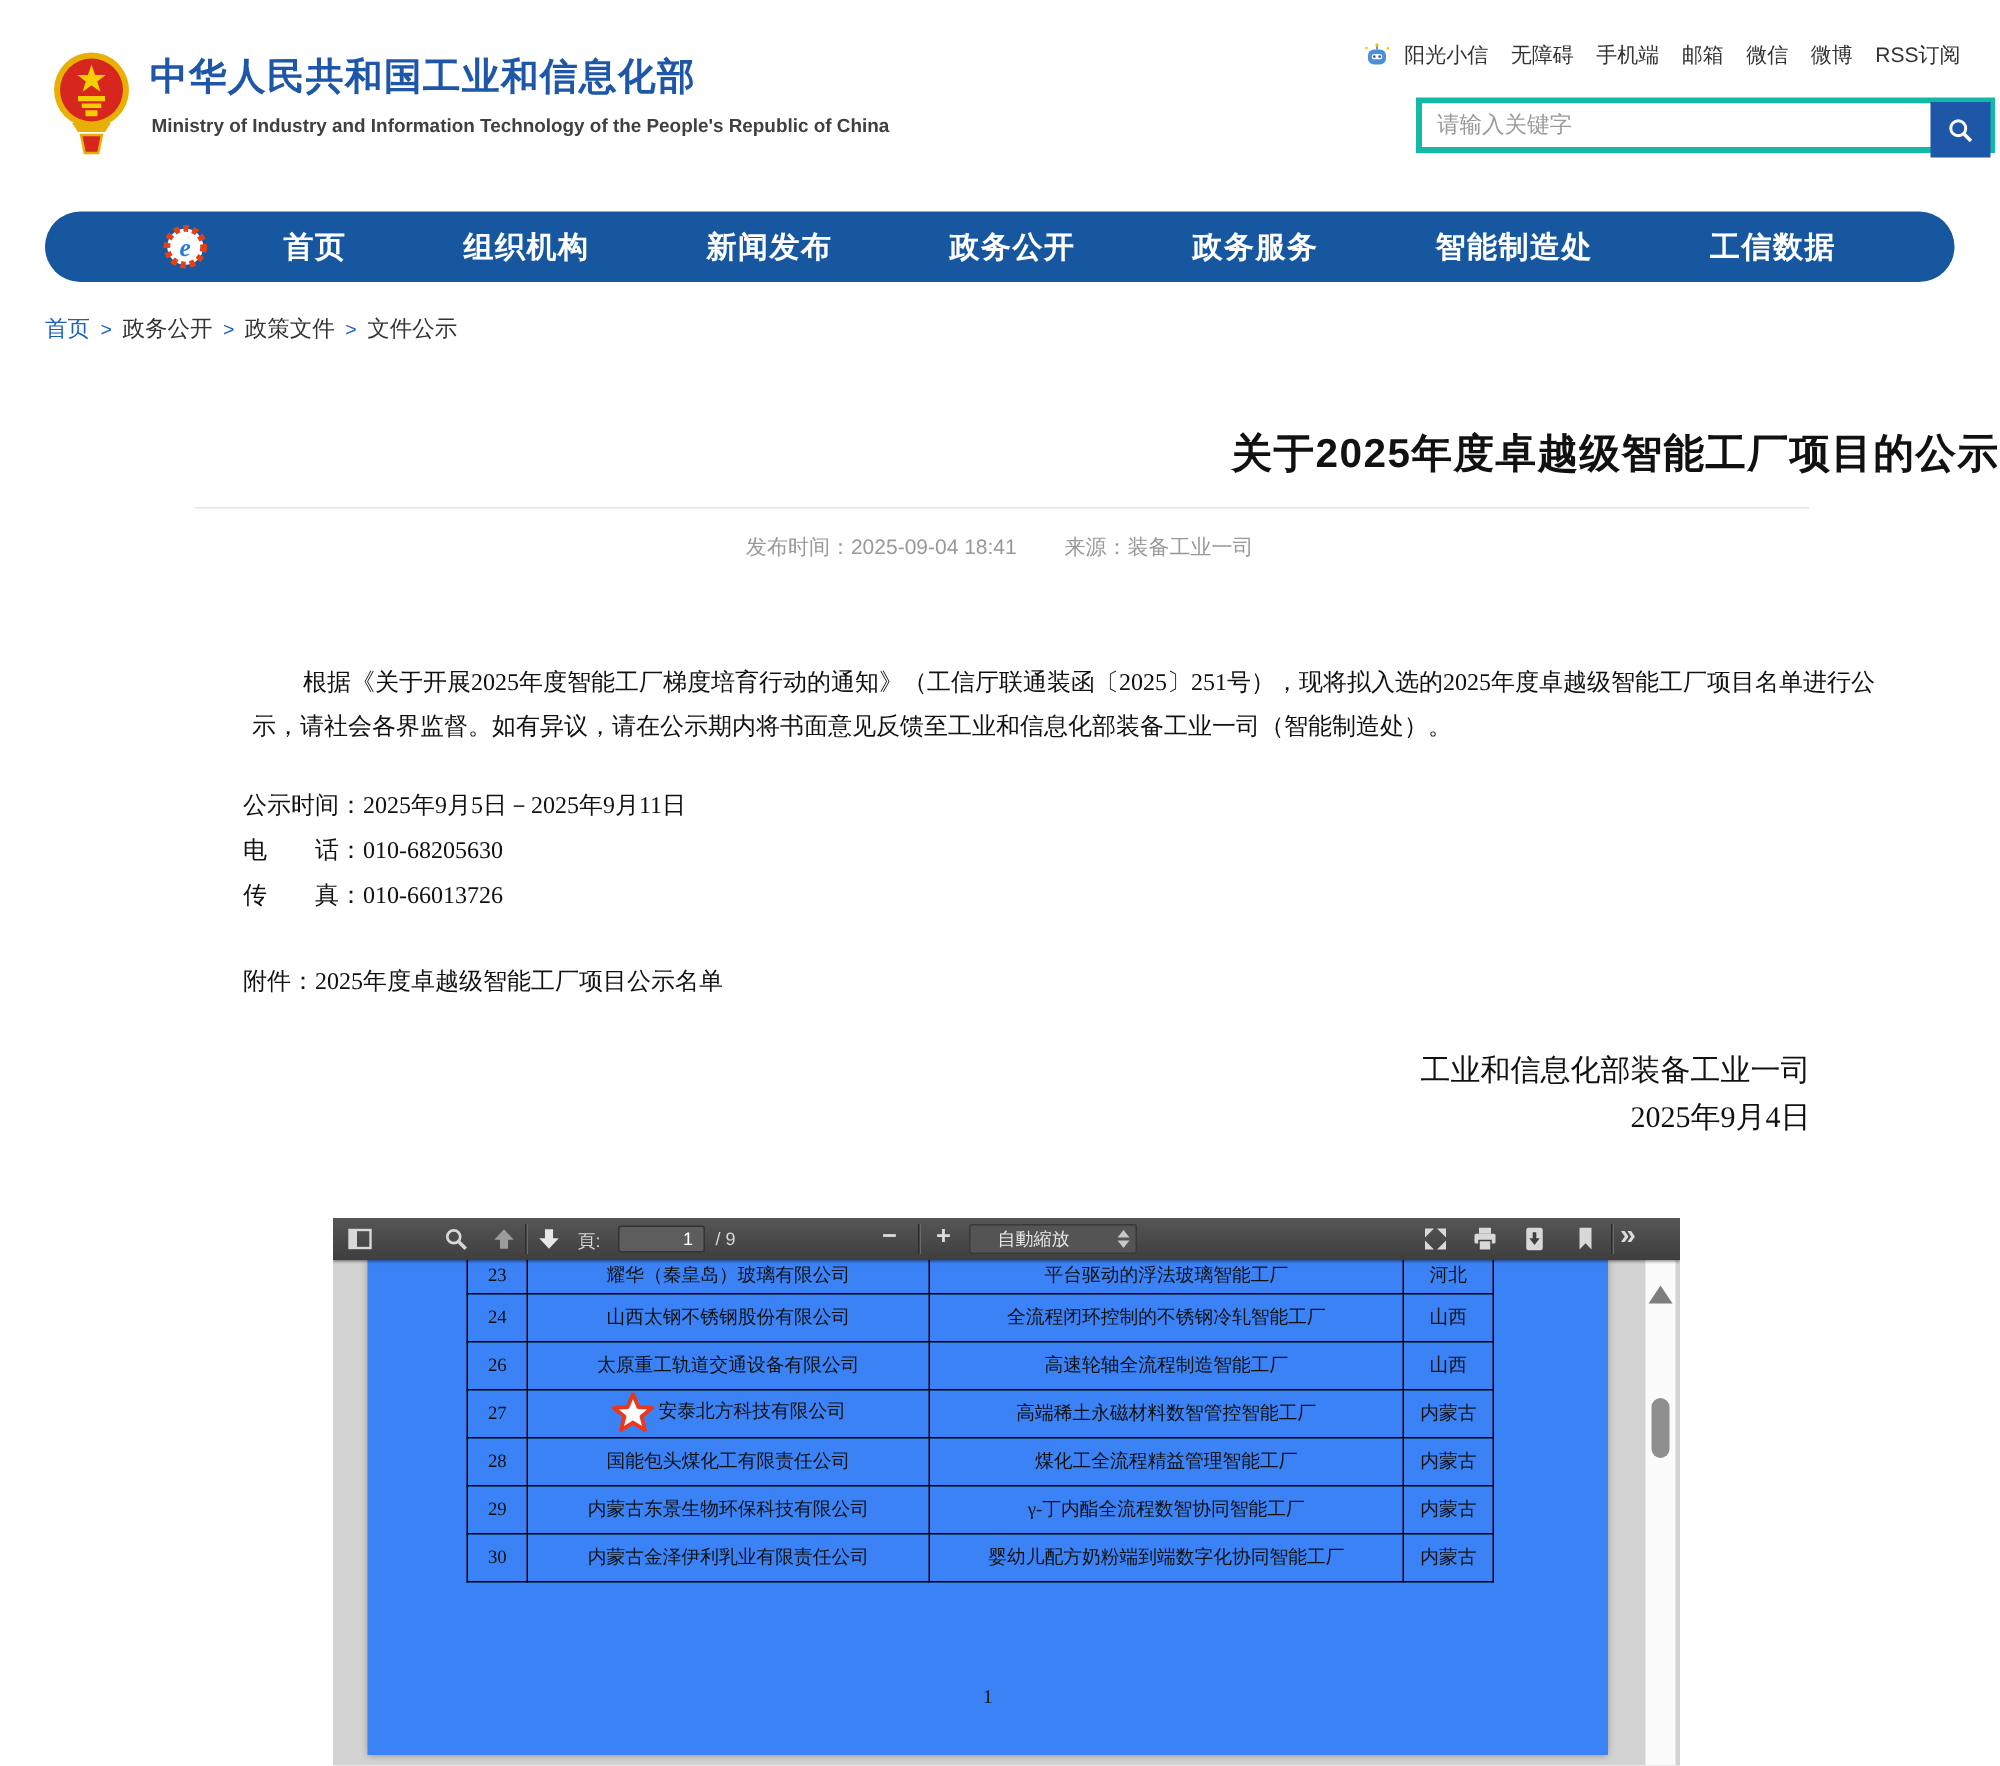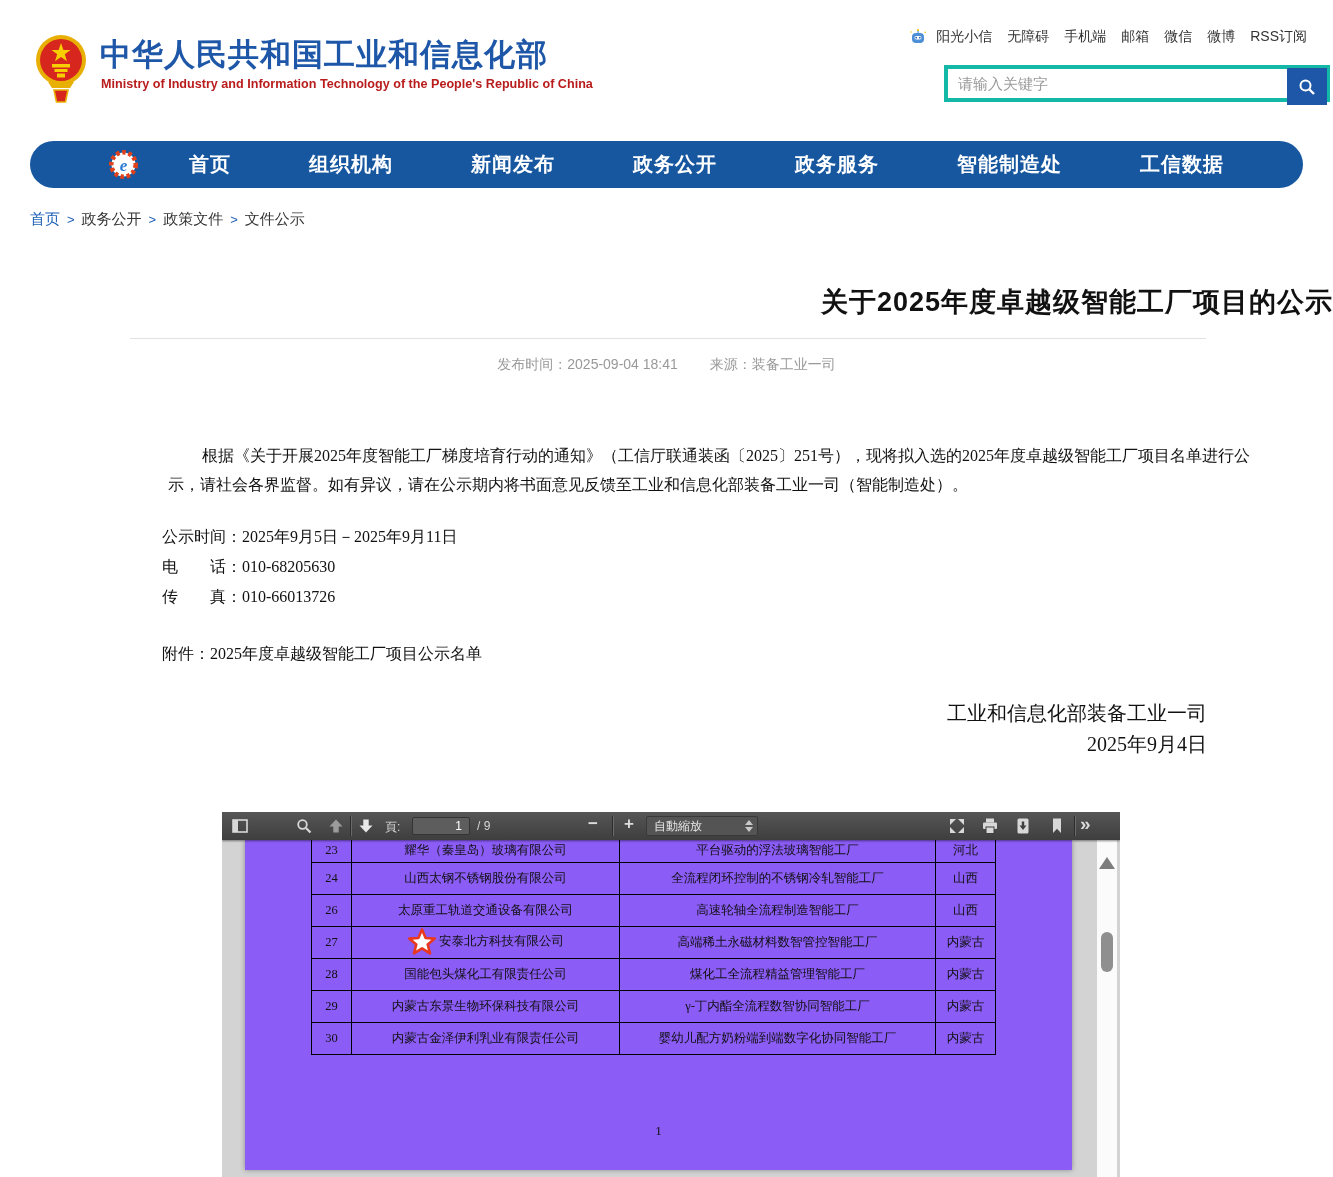--- a/index.html
+++ b/index.html
@@ -2,24 +2,24 @@
 <html><head>
 <meta charset="utf-8">
 <style>
   * { box-sizing: border-box; margin: 0; padding: 0; }
   html,body { width:1333px; height:1177px; background:#fff; overflow:hidden;
               font-family:"Liberation Sans", sans-serif; }
 
   
   .header { position:absolute; top:0; left:0; width:1333px; height:135px; background:#fff; }
   .emblem { position:absolute; left:34px; top:30px; width:54px; height:76px; }
-  .site-title { position:absolute; left:100px; top:34px; font-size:31px; font-weight:bold;
+  .site-title { position:absolute; left:100px; top:34px; font-size:25px; font-weight:bold;
                 color:#1E57A8; letter-spacing:1px; white-space:nowrap; }
   .site-subtitle { position:absolute; left:101px; top:77px; font-size:12.6px; font-weight:bold;
-                   color:#b91c1c; white-space:nowrap; }
+                   color:#404040; white-space:nowrap; }
   .quick-links { position:absolute; top:28px; right:26px; display:flex; align-items:center;
                  gap:15px; font-size:14px; color:#333; }
   .quick-links .ql { cursor:pointer; white-space:nowrap; }
   .robot-icon { width:18px; height:18px; display:inline-block; margin-right:-6px; }
   .search-bar { position:absolute; top:65px; left:944px; width:386px; height:37px;
                 border:4px solid #14b8a6; display:flex; background:#fff; }
   .search-input { flex:1; border:none; outline:none; padding:0 10px; font-size:15px; color:#444;
                   font-family:"Liberation Sans", sans-serif; }
   .search-input::placeholder { color:#9a9a9a; }
   .search-btn { width:40px; height:37px; margin:-1px -1px -1px 0; background:#1E57A8; border:none;
@@ -64,31 +64,31 @@
             box-shadow:1px 0 0 #6a6a6a; }
   .tb-label { position:absolute; top:7px; font-size:12px; color:#d6d6d6; }
   .tb-input { position:absolute; top:5px; left:190px; width:58px; height:18px;
               background:#5d5d5d; border:1px solid #333; border-radius:2px; color:#fff;
               font-size:12px; text-align:right; padding-right:7px; outline:none; }
   .tb-btn { position:absolute; top:2px; color:#dcdcdc; font-size:17px; font-weight:bold;
             cursor:pointer; width:22px; text-align:center; }
   .tb-select { position:absolute; left:424px; top:4px; width:112px; height:20px;
                background:#545454; border:1px solid #393939; border-radius:2px;
                color:#e6e6e6; font-size:12px; display:flex; align-items:center;
-               padding-left:7px; cursor:pointer; }
+               padding-left:18px; cursor:pointer; }
   .spinner { position:absolute; right:4px; top:3px; display:flex; flex-direction:column; gap:2px; }
   .spin-up { width:0;height:0;border-left:4px solid transparent;border-right:4px solid transparent;
              border-bottom:5px solid #c9c9c9; }
   .spin-dn { width:0;height:0;border-left:4px solid transparent;border-right:4px solid transparent;
              border-top:5px solid #c9c9c9; }
   .tb-more { position:absolute; left:858px; top:1px; color:#dcdcdc; font-size:19px;
              font-weight:bold; cursor:pointer; }
 
   .pdf-page { position:absolute; left:23px; top:28px; width:827px; height:330px;
-              background:#8b5cf6; box-shadow:0 0 5px rgba(0,0,0,.35); }
+              background:#3b82f6; box-shadow:0 0 5px rgba(0,0,0,.35); }
   .pdf-table { position:absolute; left:66px; top:0; width:684px; border-collapse:collapse;
                table-layout:fixed; font-family:"Liberation Serif", serif; font-size:12.5px; color:#111; }
   .pdf-table td { border:1px solid #000; text-align:center; vertical-align:middle;
                   overflow:hidden; white-space:nowrap; padding:0 2px; }
   .pdf-table tr { height:32px; }
   .pdf-table tr.cut { height:22px; }
   .pdf-table tr.cut td { border-top:none; }
   .starred-cell { position:relative; }
   .red-star { width:30px; height:30px; vertical-align:middle; margin-right:2px; }
   .pdf-page-number { position:absolute; left:0; top:283px; width:827px; text-align:center;

